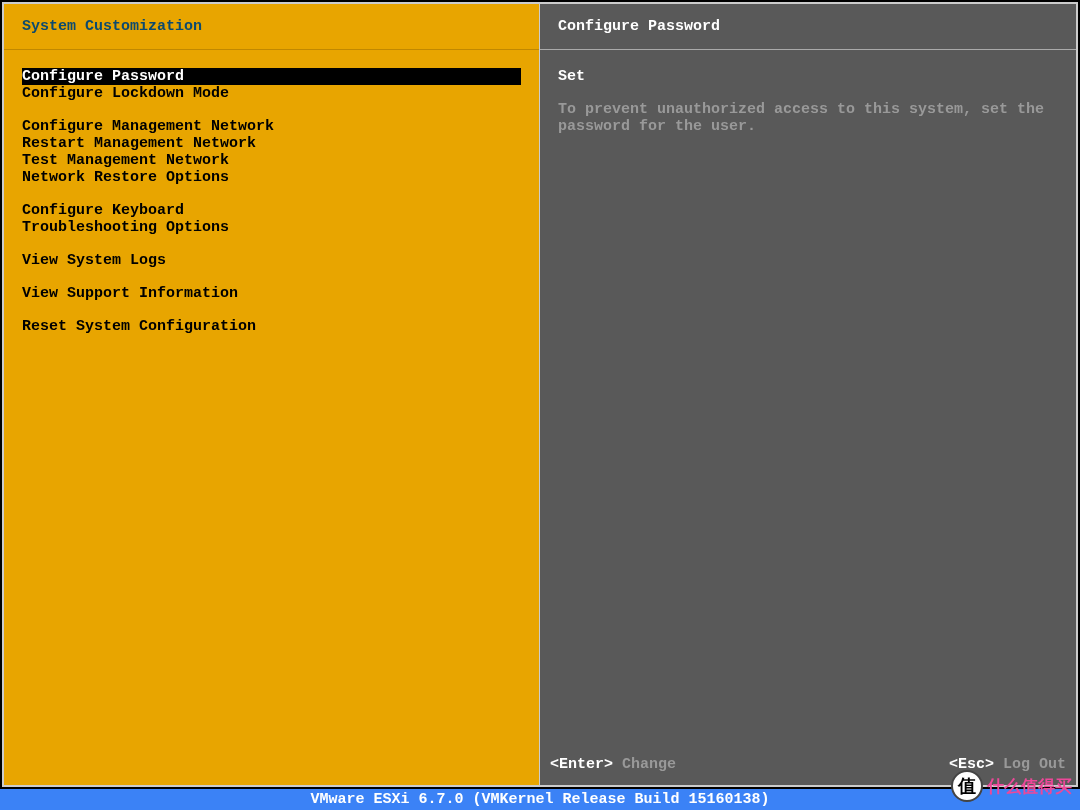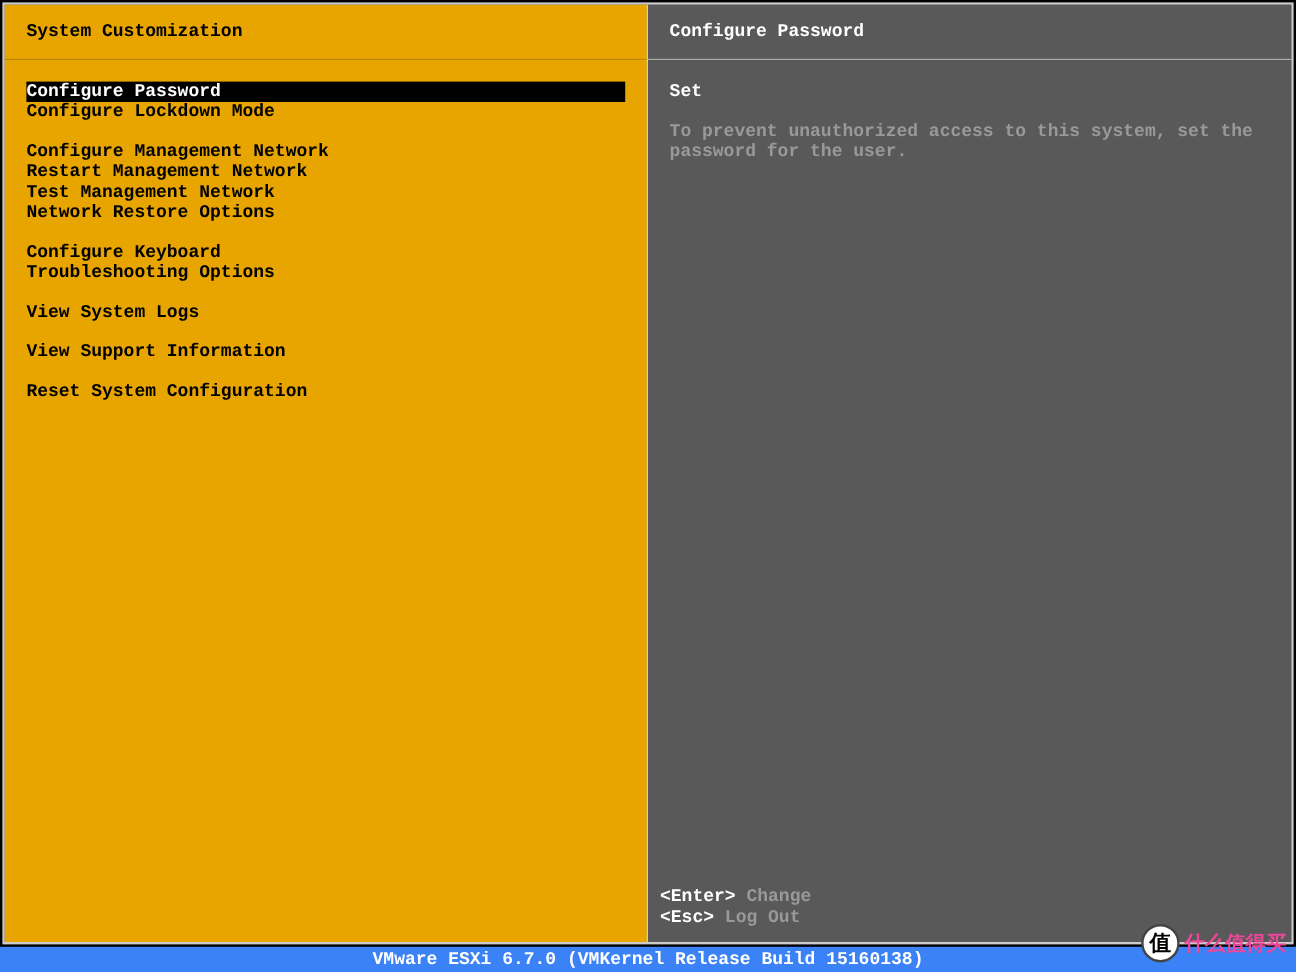--- a/index.html
+++ b/index.html
@@ -36,21 +36,21 @@
       width: 50%;
       background: #595959;
       display: flex;
       flex-direction: column;
     }
     .panel-header {
       padding: 14px 18px;
       border-bottom: 1px solid #aaa;
     }
     .left-panel .panel-header {
-      color: #000000;
+      color: #0c4a6e;
       border-bottom: 1px solid #c08800;
     }
     .right-panel .panel-header {
       color: #fff;
     }
     .panel-body {
       padding: 18px;
       flex: 1;
     }
     .menu-group {
@@ -81,21 +81,20 @@
       line-height: 17px;
     }
     .footer-hints {
       padding: 8px 10px;
       display: flex;
       justify-content: space-between;
       color: #999;
     }
     .right-panel .footer-hints {
       padding: 8px 10px 12px 10px;
-      flex-direction: column;
     }
     .hint-key {
       color: #fff;
     }
     .hint-action {
       color: #999;
     }
     .bottom-bar {
       position: absolute;
       bottom: 0;

